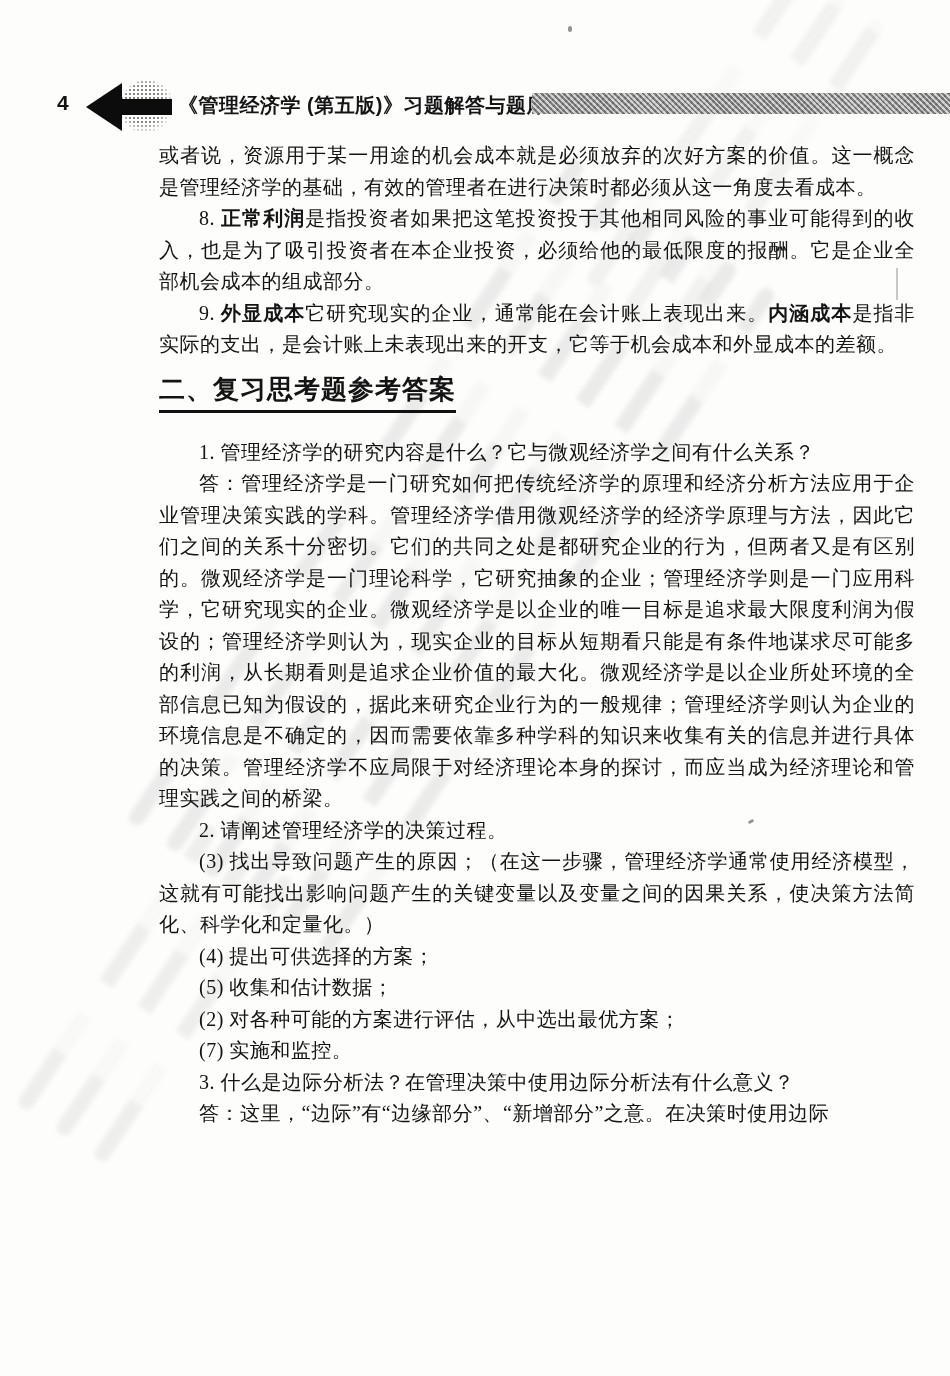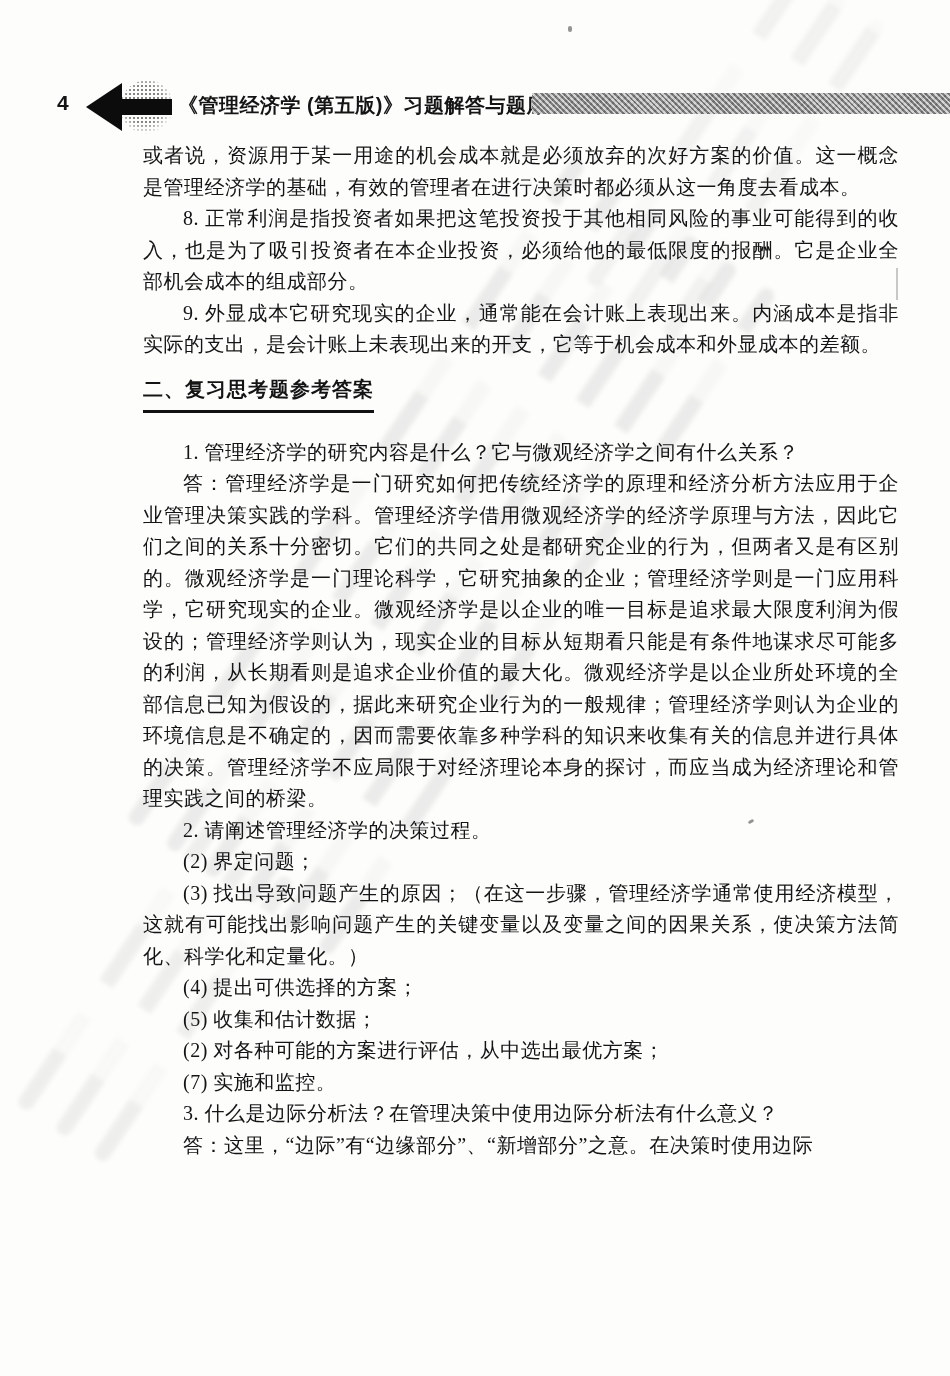--- a/index.html
+++ b/index.html
@@ -16,28 +16,28 @@
     -webkit-mask:radial-gradient(circle at 45% 45%, #000 45%, transparent 72%);
     mask:radial-gradient(circle at 45% 45%, #000 45%, transparent 72%);}
   .arrow-svg{position:absolute;left:0;top:8px;}
   .header-title{position:absolute;left:178px;top:10px;font-family:"Liberation Sans","DejaVu Sans",sans-serif;font-weight:bold;font-size:20px;letter-spacing:.5px;white-space:nowrap;}
   .hatch-bar{position:absolute;left:532px;right:0;top:11px;height:21px;background-color:#c4c4c4;
     background-image:
       repeating-linear-gradient(45deg, rgba(70,70,70,.55) 0 2px, rgba(225,225,225,.6) 2px 4px),
       repeating-linear-gradient(-45deg, rgba(110,110,110,.5) 0 2px, transparent 2px 5px);}
 
   
-  .content{position:absolute;left:143px;top:140px;width:756px;font-size:20px;line-height:31.5px;
+  .content{position:absolute;left:159px;top:140px;width:756px;font-size:20px;line-height:31.5px;
     text-align:justify;letter-spacing:.5px;}
   .content p{margin:0;}
   .indent{text-indent:2em;}
-  .term{font-family:"Liberation Sans","DejaVu Sans",sans-serif;font-weight:normal;}
+  .term{font-family:"Liberation Sans","DejaVu Sans",sans-serif;font-weight:bold;}
   .section-heading{margin:12px 0 24px 0 !important;}
   .section-heading span{display:inline-block;font-family:"Liberation Sans","DejaVu Sans",sans-serif;
-    font-weight:bold;font-size:20px;line-height:32px;letter-spacing:1px;
+    font-weight:bold;font-size:26px;line-height:32px;letter-spacing:1px;
     border-bottom:3px solid #111;padding-bottom:5px;}
 
   
   .wm{position:absolute;pointer-events:none;}
   .wm-row{height:16px;margin:30px 0;border-radius:8px;
     background:repeating-linear-gradient(90deg, rgba(95,95,95,.55) 0 68px, rgba(150,150,150,.28) 68px 112px, transparent 112px 150px);
     filter:blur(2px);}
   .wm-main{left:190px;top:330px;width:800px;height:640px;transform:rotate(-56deg);opacity:.20;}
   .wm-botleft{left:40px;top:880px;width:340px;height:300px;transform:rotate(-56deg);opacity:.16;}
   .wm-topright{left:600px;top:40px;width:380px;height:300px;transform:rotate(-56deg);opacity:.13;}
@@ -96,21 +96,20 @@
 
     <p class="indent"><span>9. </span><span class="term">外显成本</span><span>它研究现实的企业，通常能在会计账上表现出来。</span><span class="term">内涵成本</span><span>是指非实际的支出，是会计账上未表现出来的开支，它等于机会成本和外显成本的差额。</span></p>
 
     <p class="section-heading"><span>二、复习思考题参考答案</span></p>
 
     <p class="indent">1. 管理经济学的研究内容是什么？它与微观经济学之间有什么关系？</p>
     <p class="indent">答：管理经济学是一门研究如何把传统经济学的原理和经济分析方法应用于企业管理决策实践的学科。管理经济学借用微观经济学的经济学原理与方法，因此它们之间的关系十分密切。它们的共同之处是都研究企业的行为，但两者又是有区别的。微观经济学是一门理论科学，它研究抽象的企业；管理经济学则是一门应用科学，它研究现实的企业。微观经济学是以企业的唯一目标是追求最大限度利润为假设的；管理经济学则认为，现实企业的目标从短期看只能是有条件地谋求尽可能多的利润，从长期看则是追求企业价值的最大化。微观经济学是以企业所处环境的全部信息已知为假设的，据此来研究企业行为的一般规律；管理经济学则认为企业的环境信息是不确定的，因而需要依靠多种学科的知识来收集有关的信息并进行具体的决策。管理经济学不应局限于对经济理论本身的探讨，而应当成为经济理论和管理实践之间的桥梁。</p>
 
     <p class="indent">2. 请阐述管理经济学的决策过程。</p>
 
-    <p class="indent">(2) 界定问题；</p>
     <p class="indent">(3) 找出导致问题产生的原因；（在这一步骤，管理经济学通常使用经济模型，这就有可能找出影响问题产生的关键变量以及变量之间的因果关系，使决策方法简化、科学化和定量化。）</p>
     <p class="indent">(4) 提出可供选择的方案；</p>
     <p class="indent">(5) 收集和估计数据；</p>
     <p class="indent">(2) 对各种可能的方案进行评估，从中选出最优方案；</p>
     <p class="indent">(7) 实施和监控。</p>
 
     <p class="indent">3. 什么是边际分析法？在管理决策中使用边际分析法有什么意义？</p>
     <p class="indent">答：这里，“边际”有“边缘部分”、“新增部分”之意。在决策时使用边际</p>
 
   </div>

